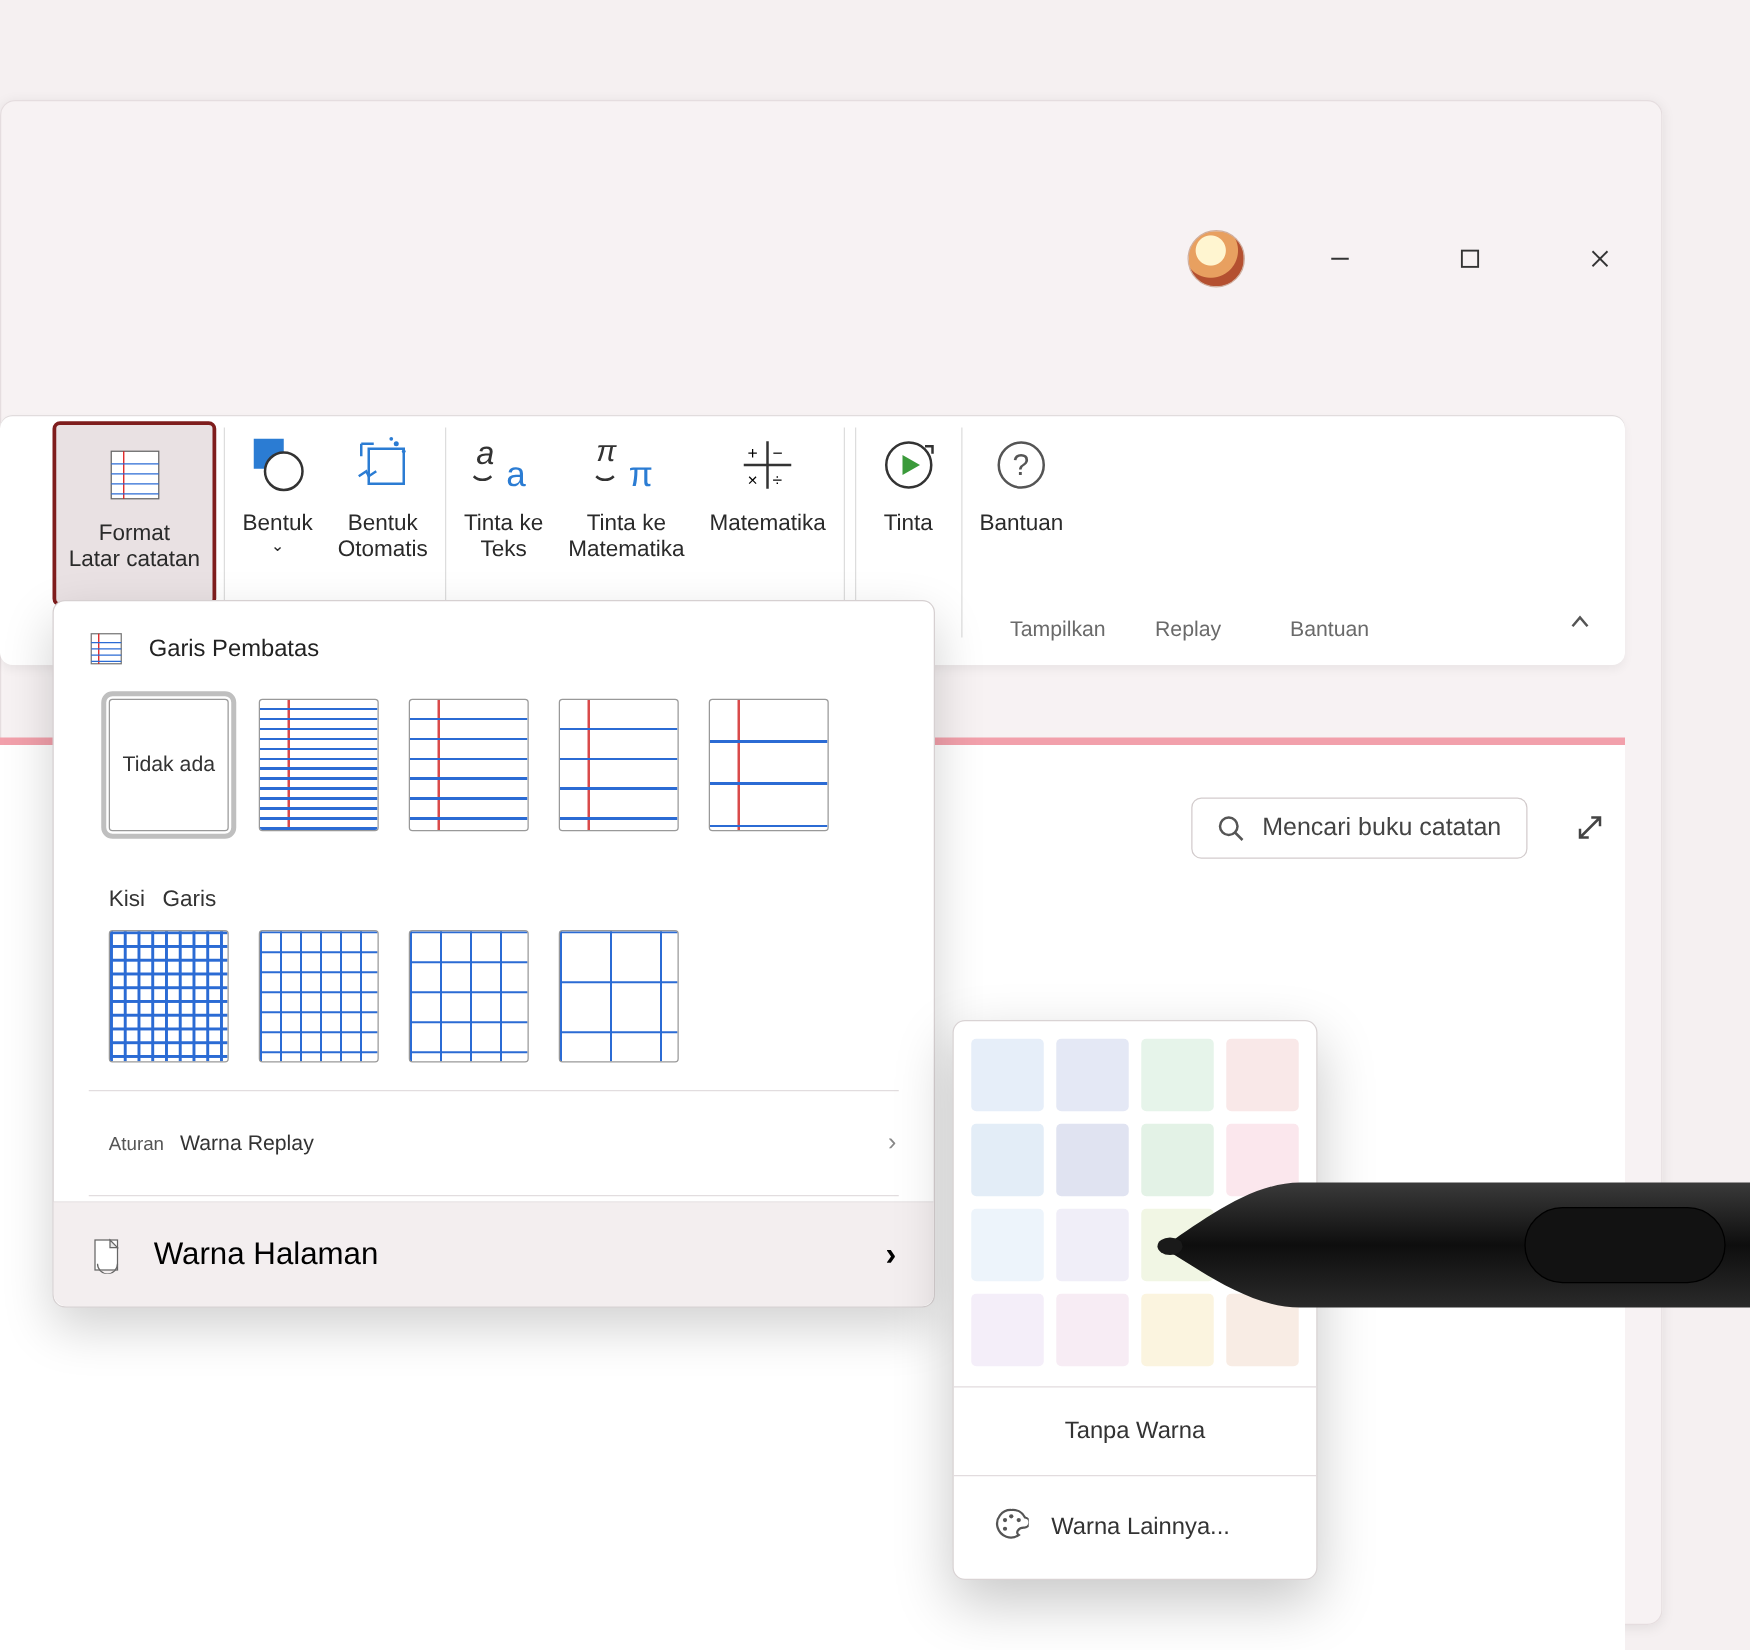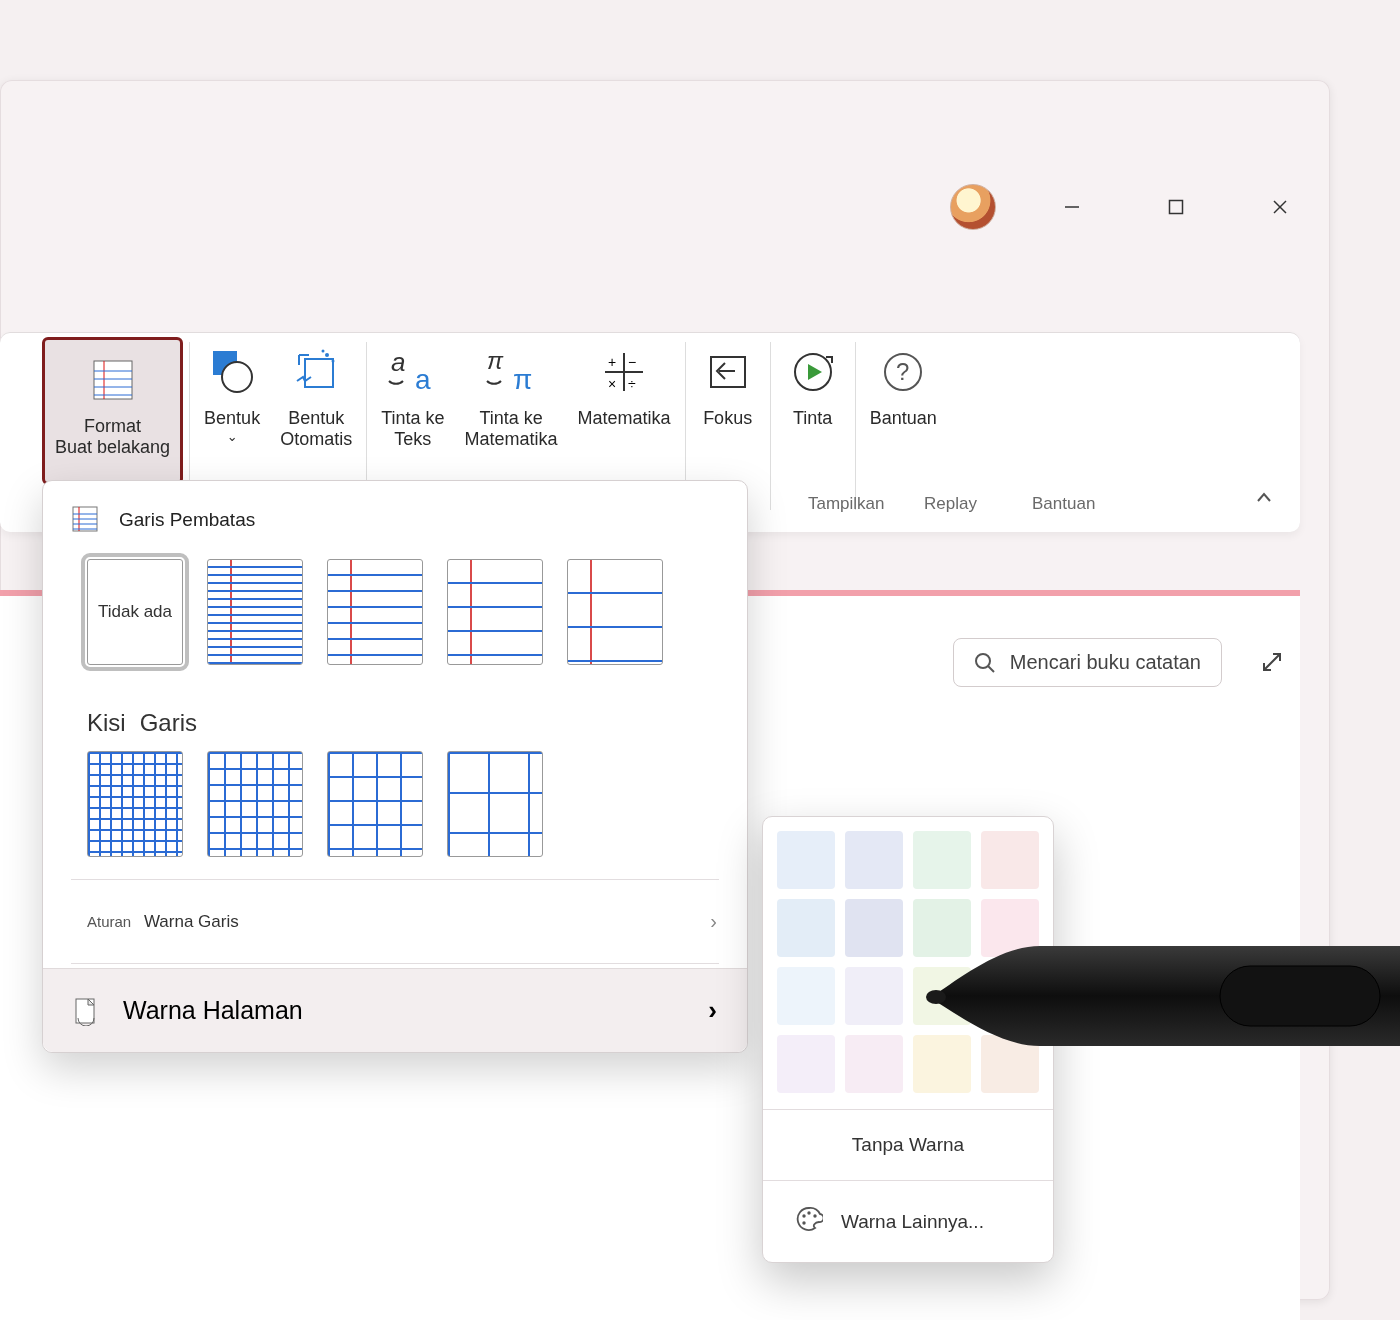--- a/index.html
+++ b/index.html
@@ -140,21 +140,21 @@
   .thumb .margin { position:absolute; top:0; bottom:0; left:22px; width:2px; background:#d94a4a; }
   .thumb .hlines { position:absolute; inset:0; }
   .hlines.dense { background: repeating-linear-gradient(to bottom, transparent 0 6px, #2b6bd4 6px 8px); }
   .hlines.med   { background: repeating-linear-gradient(to bottom, transparent 0 14px, #2b6bd4 14px 16px); }
   .hlines.wide  { background: repeating-linear-gradient(to bottom, transparent 0 22px, #2b6bd4 22px 24px); }
   .hlines.vwide { background: repeating-linear-gradient(to bottom, transparent 0 32px, #2b6bd4 32px 34px); }
   .grid.dense   { background-image: linear-gradient(#2b6bd4 2px, transparent 2px), linear-gradient(90deg,#2b6bd4 2px, transparent 2px); background-size: 11px 11px; }
   .grid.med     { background-image: linear-gradient(#2b6bd4 2px, transparent 2px), linear-gradient(90deg,#2b6bd4 2px, transparent 2px); background-size: 16px 16px; }
   .grid.wide    { background-image: linear-gradient(#2b6bd4 2px, transparent 2px), linear-gradient(90deg,#2b6bd4 2px, transparent 2px); background-size: 24px 24px; }
   .grid.vwide   { background-image: linear-gradient(#2b6bd4 2px, transparent 2px), linear-gradient(90deg,#2b6bd4 2px, transparent 2px); background-size: 40px 40px; }
-  .sub-label { padding: 26px 0 4px 44px; font-size: 24px; color:#333; display:flex; gap:14px; }
+  .sub-label { padding: 26px 0 4px 44px; font-size: 18px; color:#333; display:flex; gap:14px; }
   .hr { height:1px; background:#e2dddf; margin: 4px 28px; }
   .menu-row {
     padding: 20px 30px 20px 44px;
     font-size: 19px; color:#333;
     display:flex; align-items:center; justify-content:space-between;
   }
   .menu-row.small { font-size: 17px; padding-top:26px; padding-bottom:26px;}
   .menu-row.small .aturan { font-size: 15px; margin-right: 8px; color:#555;}
   .menu-row .chev { color:#888; font-size: 20px; }
   .popup-footer {
@@ -238,21 +238,21 @@
           <line x1="14" y1="4" x2="14" y2="42" stroke="#d11"></line>
             <g stroke="#2b6bd4">
           <line x1="4" y1="14" x2="42" y2="14"></line>
               <line x1="4" y1="22" x2="42" y2="22"></line>
           <line x1="4" y1="30" x2="42" y2="30"></line>
               <line x1="4" y1="38" x2="42" y2="38"></line>
             </g>
         </svg>
       </span>
       <span>Format</span>
-      <span>Buat belakang</span>
+      <span>Latar catatan</span>
     </div>
 
     <div class="rb-sep"></div>
 
     <div class="rb-item">
       <span class="icon">
         <svg width="50" height="50" viewBox="0 0 50 50">
           <rect x="6" y="4" width="24" height="24" fill="#2b7cd3"></rect>
           <circle cx="30" cy="30" r="15" fill="#fff" stroke="#333" stroke-width="2"></circle>
         </svg>
@@ -313,29 +313,20 @@
             <text x="27" y="18" font-size="14">−</text>
           <text x="7" y="40" font-size="14">×</text>
             <text x="27" y="40" font-size="14">÷</text>
         </svg>
       </span>
       <span>Matematika</span>
     </div>
 
     <div class="rb-sep"></div>
 
-    <div class="rb-item">
-      <span class="icon">
-        <svg width="46" height="46" viewBox="0 0 46 46">
-          <rect x="6" y="8" width="34" height="30" fill="none" stroke="#333" stroke-width="2"></rect>
-          <path d="M30 22 L14 22 M20 14 L12 22 L20 30" fill="none" stroke="#333" stroke-width="2"></path>
-        </svg>
-      </span>
-      <span>Fokus</span>
-    </div>
 
     <div class="rb-sep"></div>
 
     <div class="rb-item">
       <span class="icon">
         <svg width="50" height="50" viewBox="0 0 50 50">
           <circle cx="25" cy="25" r="18" fill="none" stroke="#333" stroke-width="2"></circle>
           <path d="M38 10 L44 10 L44 16" fill="none" stroke="#333" stroke-width="2"></path>
           <polygon points="20,17 20,33 34,25" fill="#3a9a3a"></polygon>
         </svg>
@@ -431,21 +422,21 @@
       <div class="thumb grid med"></div>
       <div class="thumb grid wide"></div>
       <div class="thumb grid vwide"></div>
     </div>
 
     <div class="hr"></div>
 
     <div class="menu-row small">
       <span>
         <span class="aturan">Aturan</span>
-        <span>Warna Garis</span>
+        <span>Warna Replay</span>
       </span>
       <span class="chev">›</span>
     </div>
 
     <div class="hr"></div>
 
 
     <div class="popup-footer">
       <span class="left">
         <span class="page-color-ico">

